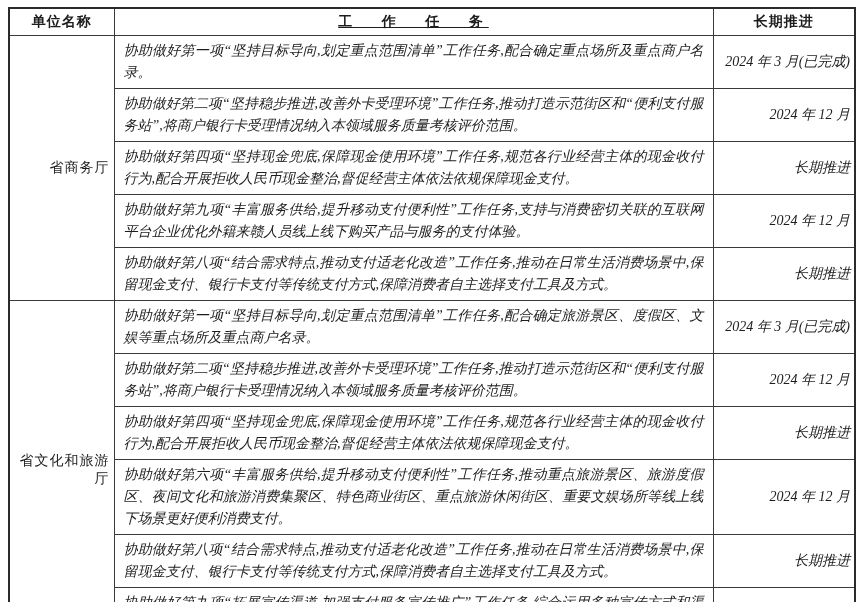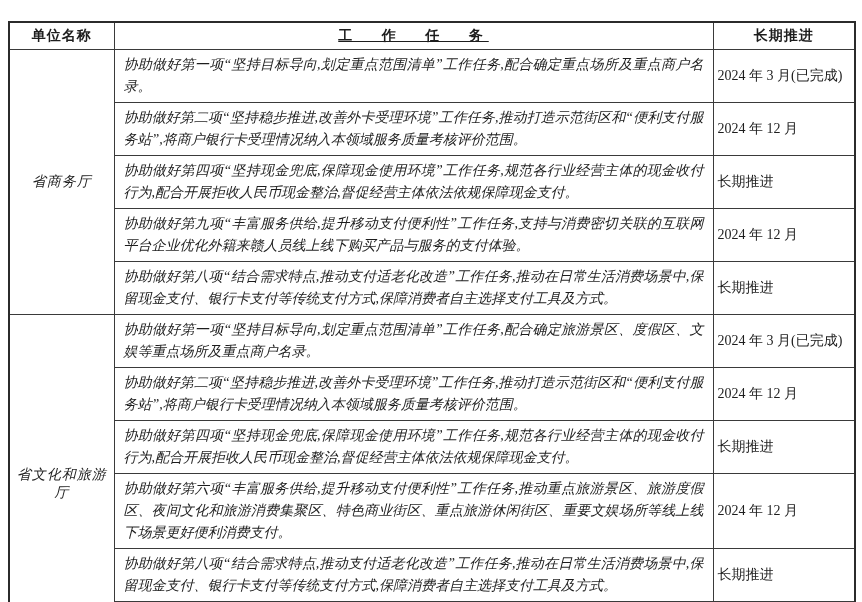--- a/index.html
+++ b/index.html
@@ -8,21 +8,21 @@
     width: 862px;
     height: 602px;
     background: #ffffff;
     overflow: hidden;
     font-family: "Liberation Serif", "DejaVu Serif", serif;
   }
   .page {
     box-sizing: border-box;
     width: 862px;
     height: 582px;
-    padding: 21px 8px 8px 8px;
+    padding: 7px 8px 8px 8px;
   }
   table.task-table {
     border-collapse: collapse;
     table-layout: fixed;
     width: 846px;
     border: 2px solid #2b2b2b;
   }
   col.col-unit { width: 105px; }
   col.col-task { width: 599px; }
   col.col-time { width: 142px; }
@@ -39,35 +39,35 @@
     height: 27px;
     padding: 2px 4px;
     letter-spacing: 1px;
   }
   th.task-header {
     word-spacing: 14px;
     letter-spacing: 6px;
     text-decoration: underline;
   }
   td.unit-cell {
-    text-align: center;
+    text-align: right;
     letter-spacing: 1px;
     padding: 2px 4px;
-    font-style: italic;
   }
   td.task-cell {
     text-align: justify;
     line-height: 22px;
     padding: 4px 9px;
     font-style: italic;
   }
   td.time-cell {
-    text-align: left;
+    text-align: right;
     padding: 2px 4px;
     white-space: nowrap;
+    font-style: italic;
   }
 </style>
 </head>
 <body>
 
 <div class="page">
   <table class="task-table">
     <colgroup>
       <col class="col-unit">
       <col class="col-task">

